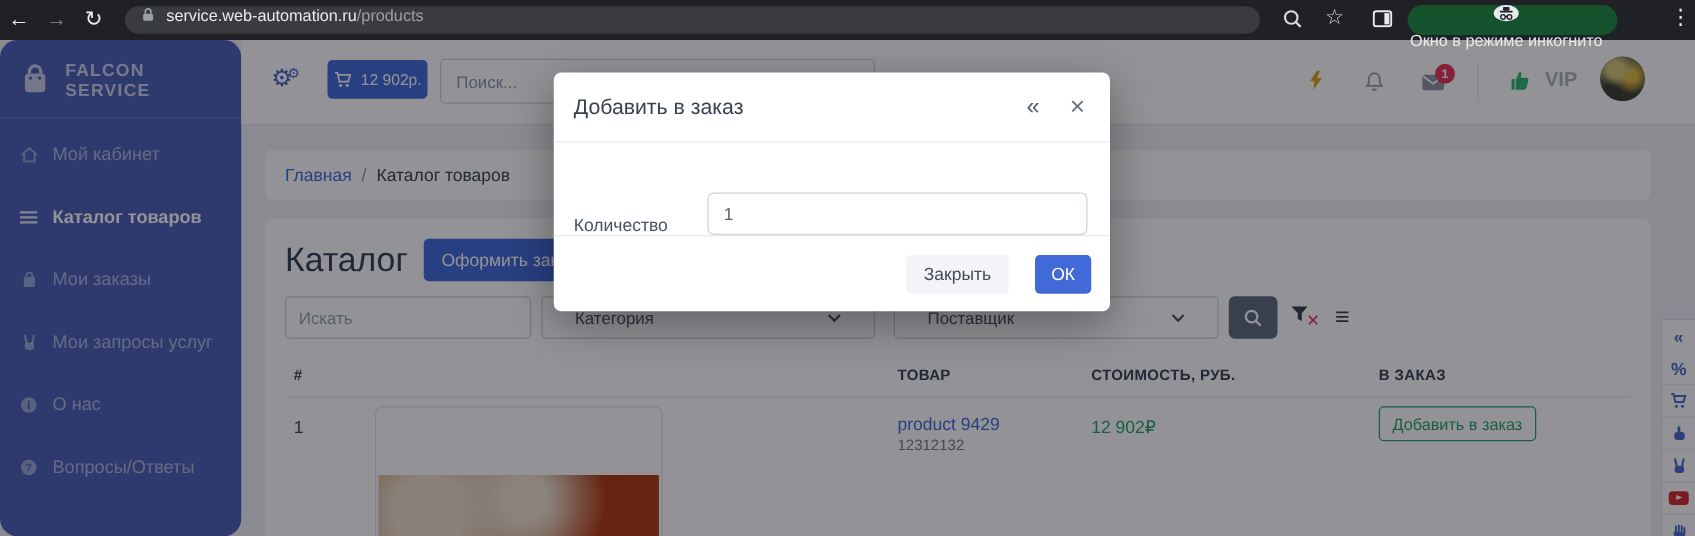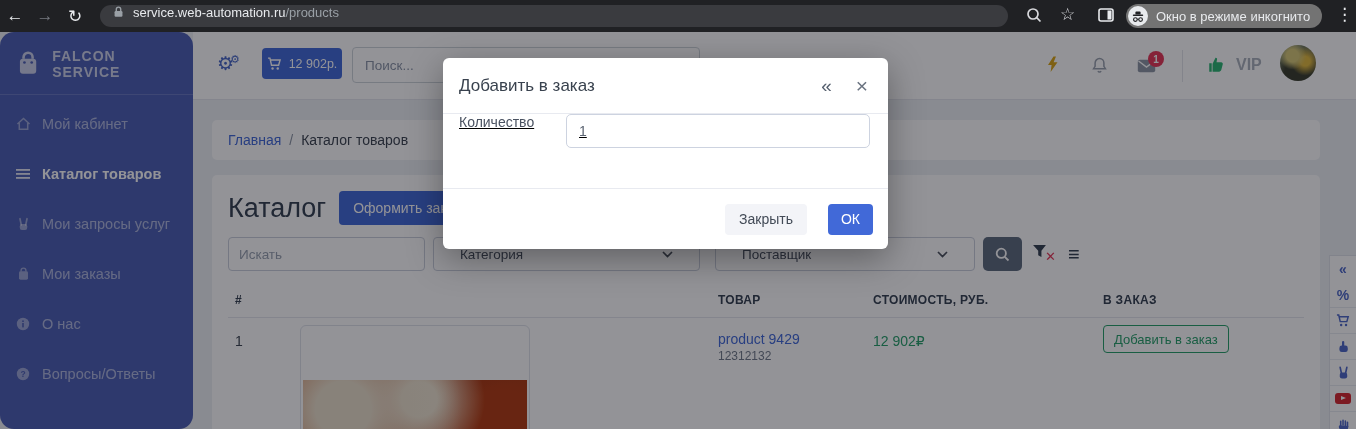--- a/index.html
+++ b/index.html
@@ -14,21 +14,21 @@
   .chrome { position:absolute; left:0; top:0; width:1356px; height:32px;
     background:#202124; display:flex; align-items:center; z-index:60; }
   .chrome .navbtn { width:30px; text-align:center; color:#e8eaed; font-size:17px; cursor:pointer; }
   .chrome .navbtn.fwd { color:#767980; }
   .urlbar { position:absolute; left:100px; top:5px; width:908px; height:22px;
     background:#3a3b3f; border-radius:11px; display:flex; 
     padding:0 12px; color:#e8eaed; font-size:13px; }
   .urlbar .path { color:#9aa0a6; }
   .chr-ic { position:absolute; top:6px; color:#d8d9dd; }
   .incog { position:absolute; left:1126px; top:4px; height:24px; border-radius:12px;
-    background:#737373; display:flex; align-items:center; padding:0 12px 0 2px; gap:8px; }
+    background:#14532d; display:flex; align-items:center; padding:0 12px 0 2px; gap:8px;flex-direction:column; }
   .incog-circle { width:20px; height:20px; border-radius:50%; background:#e8eaed;
     display:flex; align-items:center; justify-content:center; }
   .incog-label { color:#e8eaed; font-size:13px; white-space:nowrap; }
   .dots { position:absolute; left:1336px; top:4px; color:#e8eaed; font-size:17px; letter-spacing:0; }
 
   
   .app { position:absolute; left:0; top:32px; width:1356px; height:397px; background:#edf0f5; }
 
   
   .sidebar { position:absolute; left:0; top:0; width:193px; height:397px; background:#4c5fb4;border-radius:14px; }
@@ -136,21 +136,21 @@
   .backdrop { position:absolute; left:0; top:32px; width:1356px; height:397px;
     background:rgba(8,10,18,.44); z-index:40; }
   .modal { position:absolute; left:443px; top:58px; width:445px; height:191px; background:#fff;
     border-radius:6px; box-shadow:0 10px 35px rgba(0,0,0,.35); z-index:50; display:flex;
     flex-direction:column; }
   .m-head { height:56px; border-bottom:1px solid #e8eaf0; display:flex; align-items:center;
     padding:0 20px 0 16px; }
   .m-title { font-size:17px; color:#39424e; }
   .m-collapse { margin-left:auto; color:#555f6e; font-size:19px; cursor:pointer; }
   .m-close { margin-left:24px; color:#6a7380; font-size:21px; cursor:pointer; line-height:1; }
-  .m-body { flex:1; display:flex; align-items:flex-start; padding:0 18px 0 16px;text-decoration:underline; }
+  .m-body { flex:1; display:flex; align-items:flex-end; padding:0 18px 0 16px; }
   .m-label { width:107px; color:#4a5261; font-size:14px; }
   .m-input { flex:1; height:34px; border:1px solid #cdd3e0; border-radius:5px; padding:0 12px;
     font-size:14px; color:#5b6472; font-family:inherit; }
   .m-foot { height:61px; border-top:1px solid #e8eaf0; display:flex; align-items:center;
     justify-content:flex-end; padding:0 15px; gap:21px; }
   .m-btn-close { height:31px; padding:0 14px; background:#f3f4f8; border:none; border-radius:4px;
     color:#434b57; font-size:14px; cursor:pointer; font-family:inherit; }
   .m-btn-ok { height:31px; padding:0 13px; background:#4169d8; border:none; border-radius:4px;
     color:#fff; font-size:14px; cursor:pointer; font-family:inherit; }
 </style>
@@ -227,34 +227,34 @@
             <rect y="1" width="14" height="1.8" fill="currentColor"></rect>
             <rect y="5" width="14" height="1.8" fill="currentColor"></rect>
             <rect y="9" width="14" height="1.8" fill="currentColor"></rect>
           </svg>
       </span>
       <span>Каталог товаров</span>
     </div>
     <div class="nav-item">
       <span class="nico">
         <svg width="13" height="14" viewBox="0 0 14 15">
+            <path d="M4.4 4.6V3.8a2.6 2.6 0 0 1 5.2 0v.8" fill="none" stroke="currentColor" stroke-width="1.5"></path>
+            <rect x="2.2" y="4.6" width="9.6" height="9" rx="1.6" fill="currentColor"></rect>
+          </svg>
+      </span>
+      <span>Мои заказы</span>
+    </div>
+    <div class="nav-item">
+      <span class="nico">
+        <svg width="13" height="14" viewBox="0 0 14 15">
             <path d="M4.6 8.5 3.2 1.8M9.4 8.5l1.4-6.7" fill="none" stroke="currentColor" stroke-width="1.8" stroke-linecap="round"></path>
             <rect x="3" y="7.6" width="8" height="6.4" rx="2.4" fill="currentColor"></rect>
           </svg>
       </span>
       <span>Мои запросы услуг</span>
-    </div>
-    <div class="nav-item">
-      <span class="nico">
-        <svg width="13" height="14" viewBox="0 0 14 15">
-            <path d="M4.4 4.6V3.8a2.6 2.6 0 0 1 5.2 0v.8" fill="none" stroke="currentColor" stroke-width="1.5"></path>
-            <rect x="2.2" y="4.6" width="9.6" height="9" rx="1.6" fill="currentColor"></rect>
-          </svg>
-      </span>
-      <span>Мои заказы</span>
     </div>
     <div class="nav-item">
       <span class="nico">
         <svg width="14" height="14" viewBox="0 0 14 14">
             <circle cx="7" cy="7" r="6.2" fill="currentColor"></circle>
             <rect x="6.2" y="6" width="1.6" height="4.4" fill="#4c5fb4"></rect>
             <rect x="6.2" y="3.4" width="1.6" height="1.6" fill="#4c5fb4"></rect>
           </svg>
       </span>
       <span>О нас</span>

